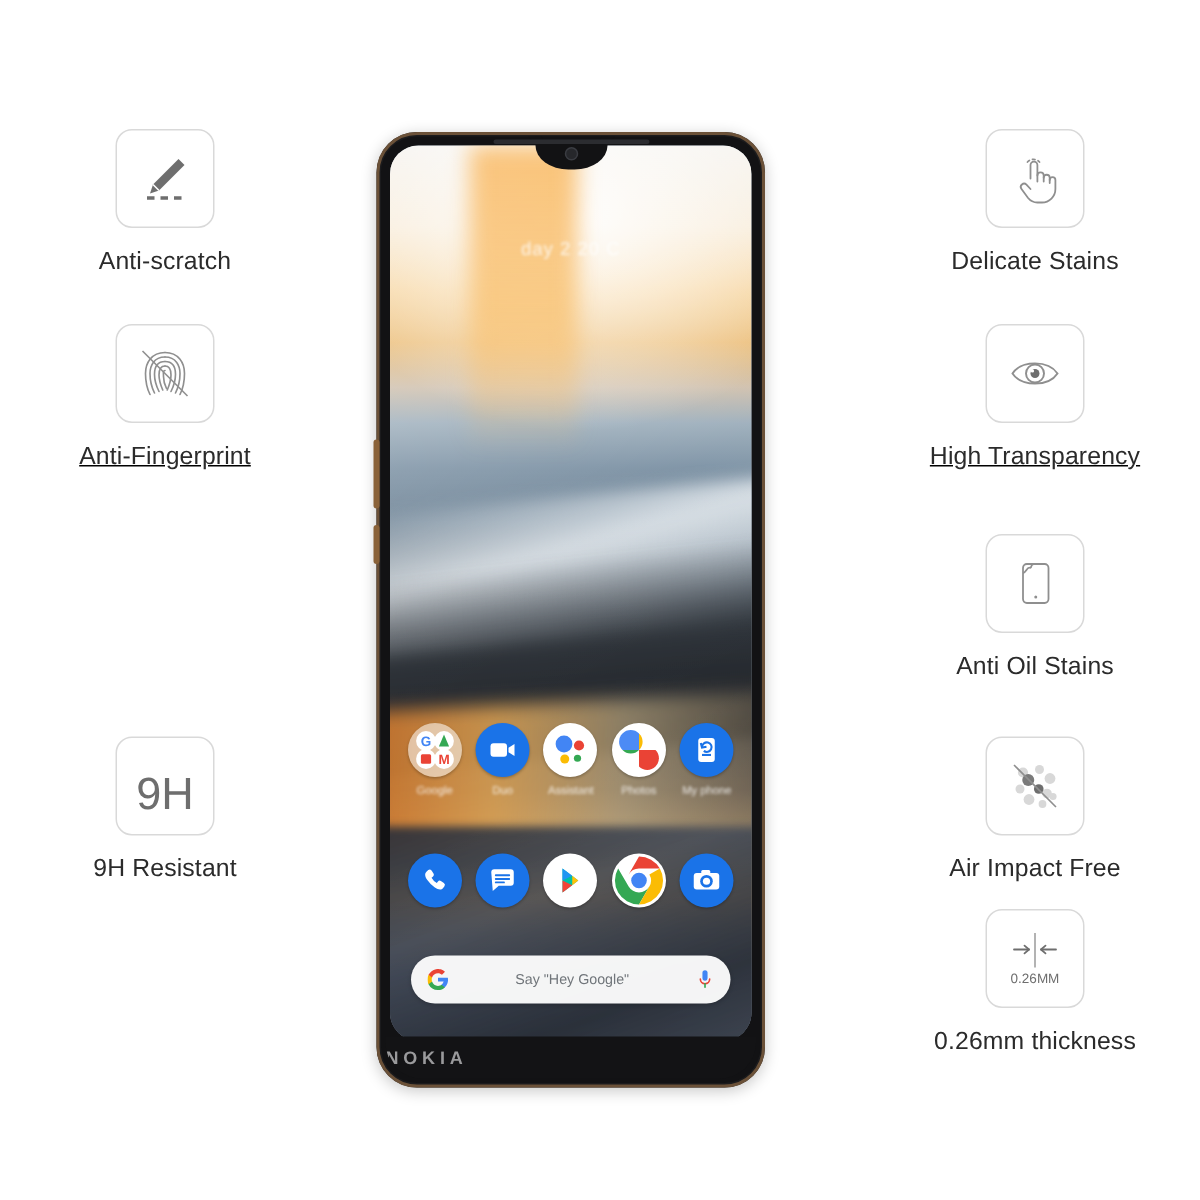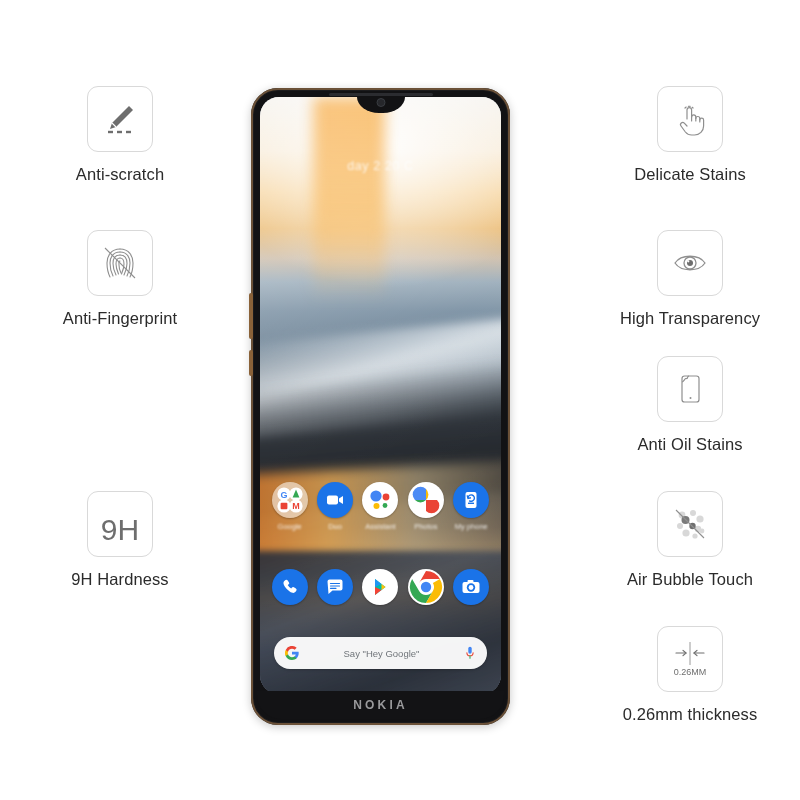--- a/index.html
+++ b/index.html
@@ -20,21 +20,20 @@
     width: 800px;
     height: 800px;
   }
 
   
   .feature-col {
     position: absolute;
     top: 0;
     width: 220px;
     height: 600px;
-    padding-left: 10px;
   }
   .feature-col.left  { left: 0; }
   .feature-col.right { right: 0; }
 
   .feature {
     position: absolute;
     width: 220px;
     display: flex;
     flex-direction: column;
     align-items: center;
@@ -57,24 +56,24 @@
     margin-top: 13px;
     font-size: 16.5px;
     color: #2b2b2b;
     letter-spacing: 0.1px;
     white-space: nowrap;
     text-align: center;
   }
 
   
   .row-1 { top: 86px; }
-  .row-2 { top: 230px; }
+  .row-2 { top: 216px; text-decoration: underline; }
   .row-3 { top: 356px; }
   .row-4 { top: 491px; }
-  .row-5 { top: 626px; }
+  .row-5 { top: 606px; }
 
   
   #phone {
     position: absolute;
     left: 251px;
     top: 88px;
     width: 259px;
     height: 637px;
     border-radius: 27px;
     background: #1b1b1d;
@@ -346,21 +345,20 @@
   #chin {
     position: absolute;
     left: 3px;
     right: 3px;
     bottom: 3px;
     height: 28px;
     border-radius: 0 0 24px 24px;
     background: #131315;
     display: flex;
     align-items: center;
-    justify-content: center;
     overflow: hidden;
   }
   #nokia-logo {
     font-size: 12px;
     letter-spacing: 3.2px;
     font-weight: bold;
     color: #9a9a9c;
   }
 
   
@@ -422,21 +420,21 @@
         </svg>
       </div>
       <div class="feature-label">Anti-Fingerprint</div>
     </div>
 
 
     <div class="feature row-4">
       <div class="feature-icon">
         <span style="font-size:30px;color:#6e6e6e;font-family:'Liberation Sans',sans-serif;letter-spacing:0px;margin-top:12px;">9H</span>
       </div>
-      <div class="feature-label">9H Hardness</div>
+      <div class="feature-label">9H Resistant</div>
     </div>
 
 
   </div>
 
   <div class="feature-col right">
 
     <div class="feature row-1">
       <div class="feature-icon">
         <svg width="44" height="44" viewBox="0 0 44 44">
@@ -486,21 +484,21 @@
             <circle cx="30" cy="27" r="3.2"></circle>
             <circle cx="18" cy="31" r="3.6"></circle>
             <circle cx="27" cy="34" r="2.6"></circle>
             <circle cx="34" cy="29" r="2.4"></circle>
           </g>
           <circle cx="17.5" cy="18" r="4" fill="#7a7a7a"></circle>
           <circle cx="24.5" cy="24" r="3.2" fill="#6e6e6e"></circle>
           <line x1="8" y1="8" x2="36" y2="36" stroke="#8f8f8f" stroke-width="1.1"></line>
         </svg>
       </div>
-      <div class="feature-label">Air Bubble Touch</div>
+      <div class="feature-label">Air Impact Free</div>
     </div>
 
     <div class="feature row-5">
       <div class="feature-icon">
         <svg width="52" height="48" viewBox="0 0 52 48">
           <line x1="26" y1="7" x2="26" y2="30" stroke="#9a9a9a" stroke-width="1"></line>
           <g stroke="#6e6e6e" stroke-width="1.2" fill="none" stroke-linecap="round" stroke-linejoin="round">
             <line x1="12" y1="18" x2="22" y2="18"></line>
             <polyline points="19,15.4 22,18 19,20.6"></polyline>
             <line x1="40" y1="18" x2="30" y2="18"></line>

